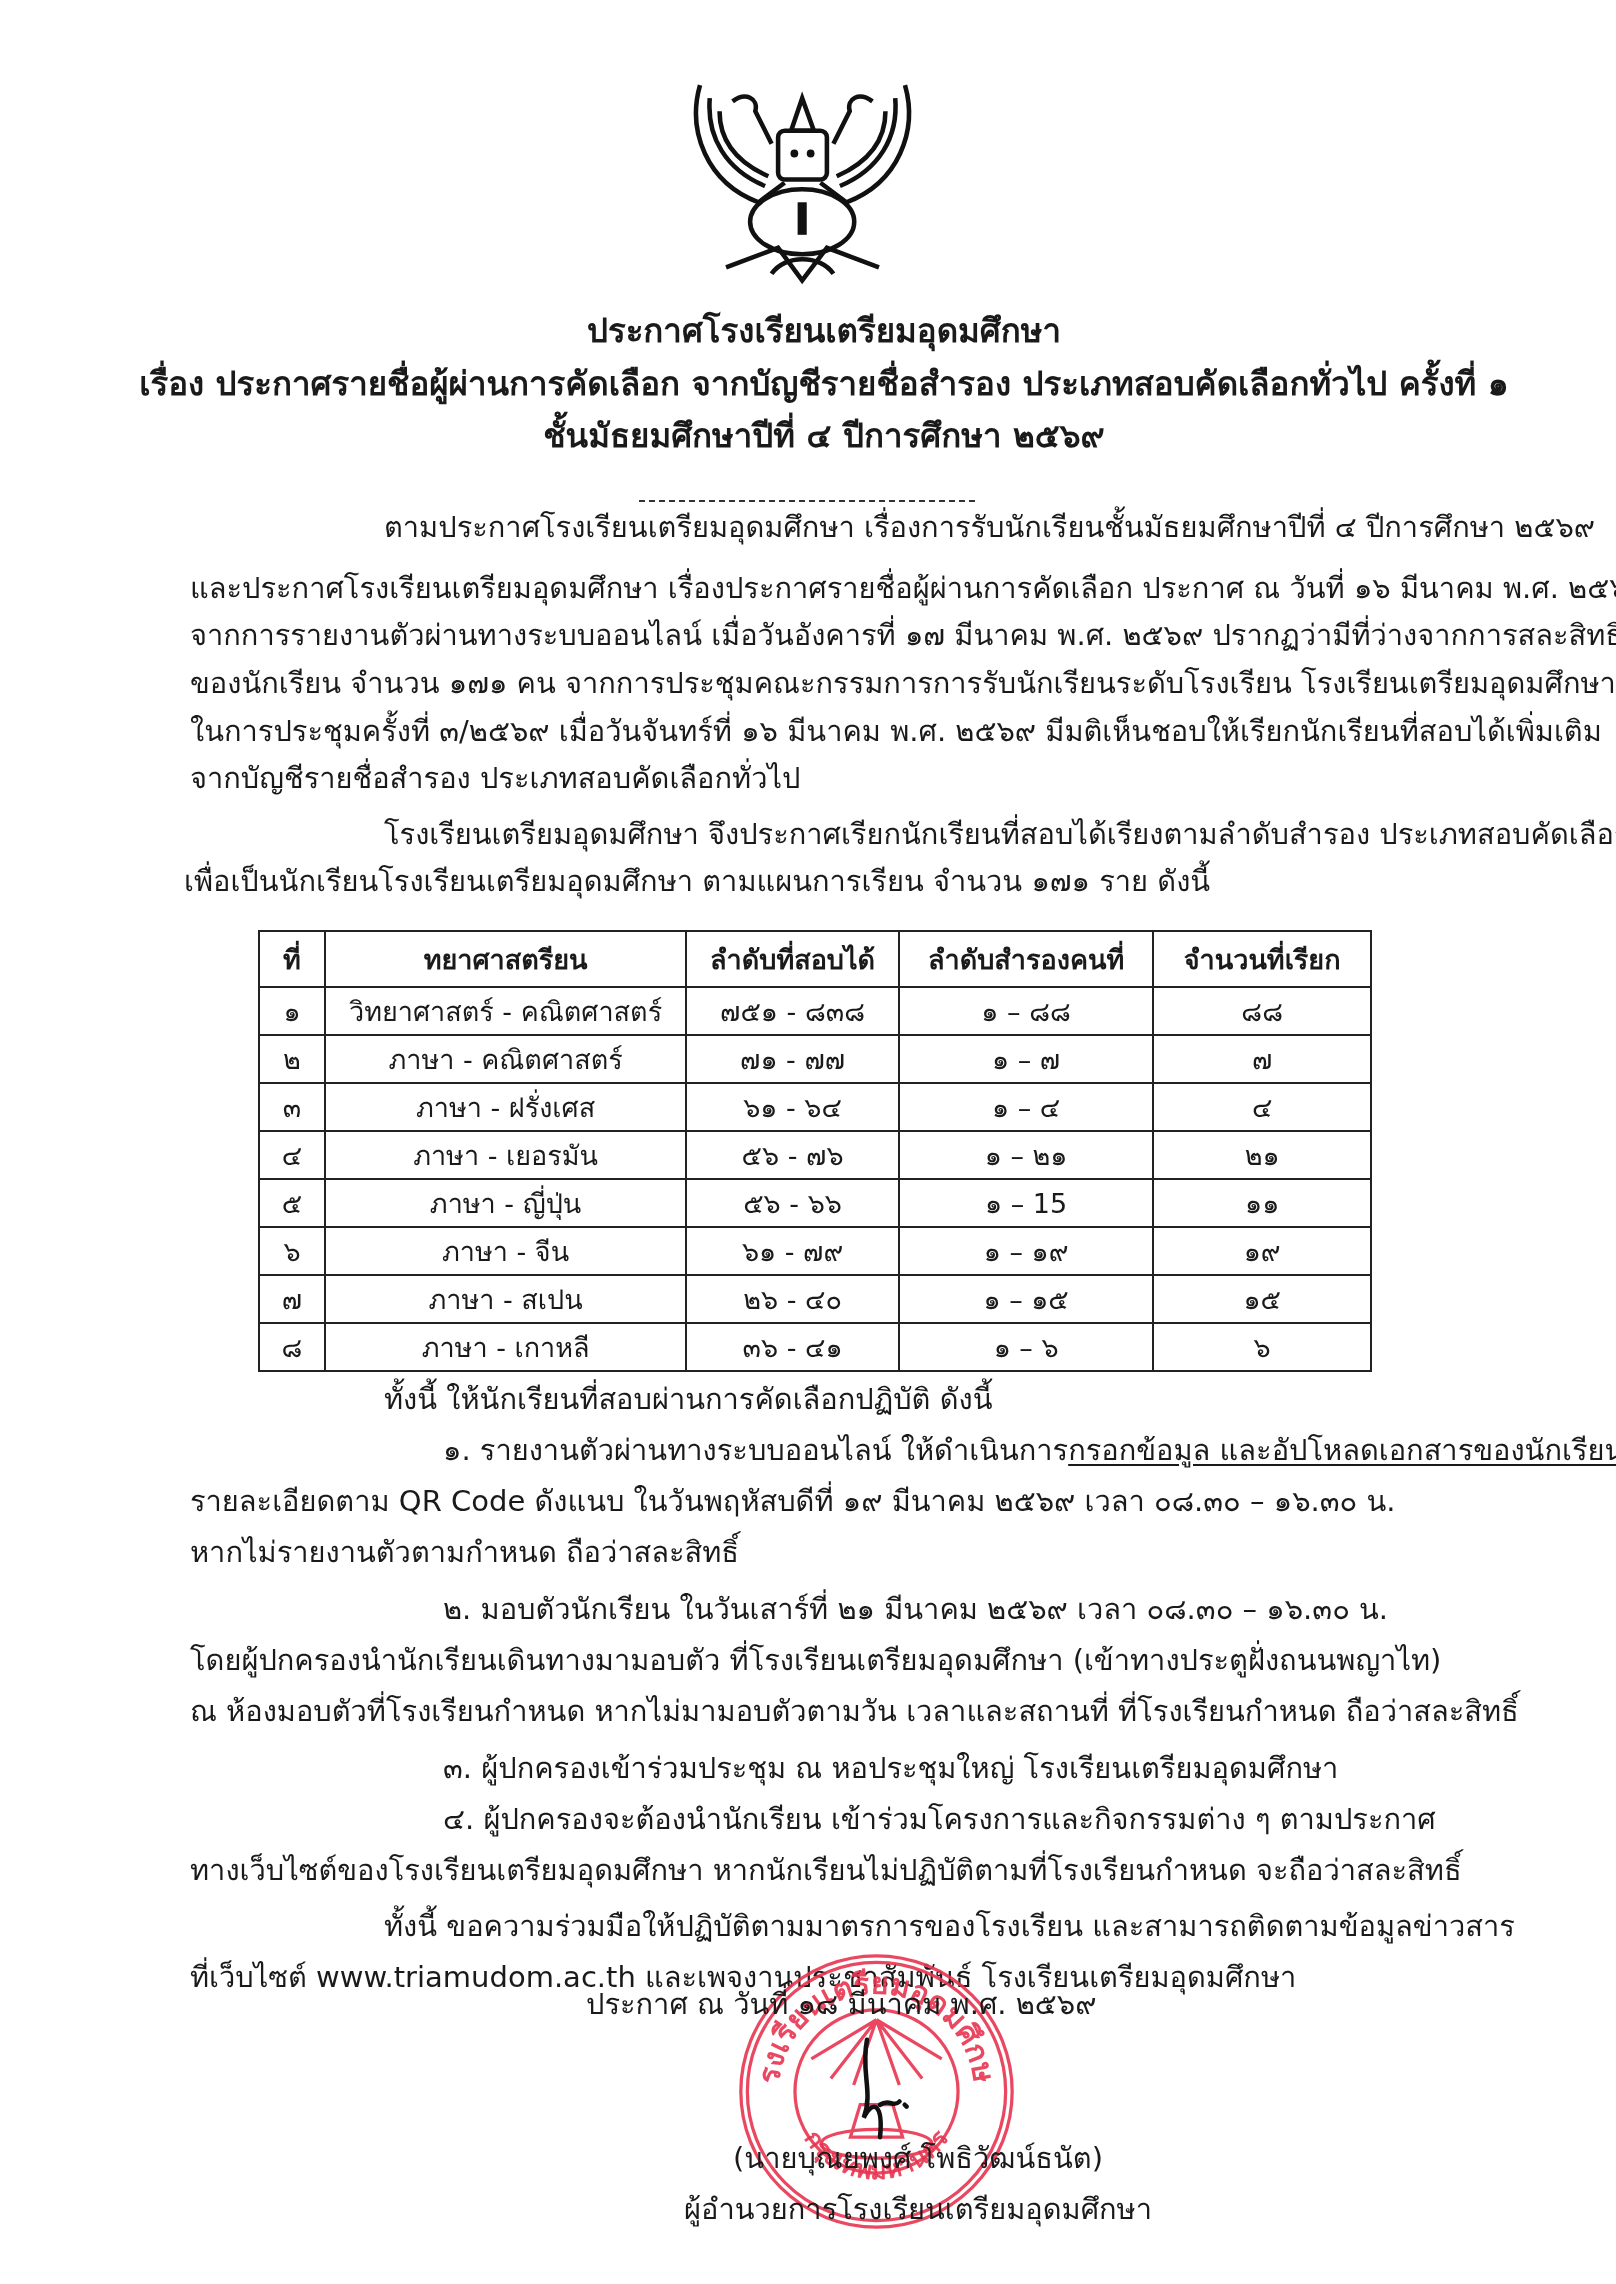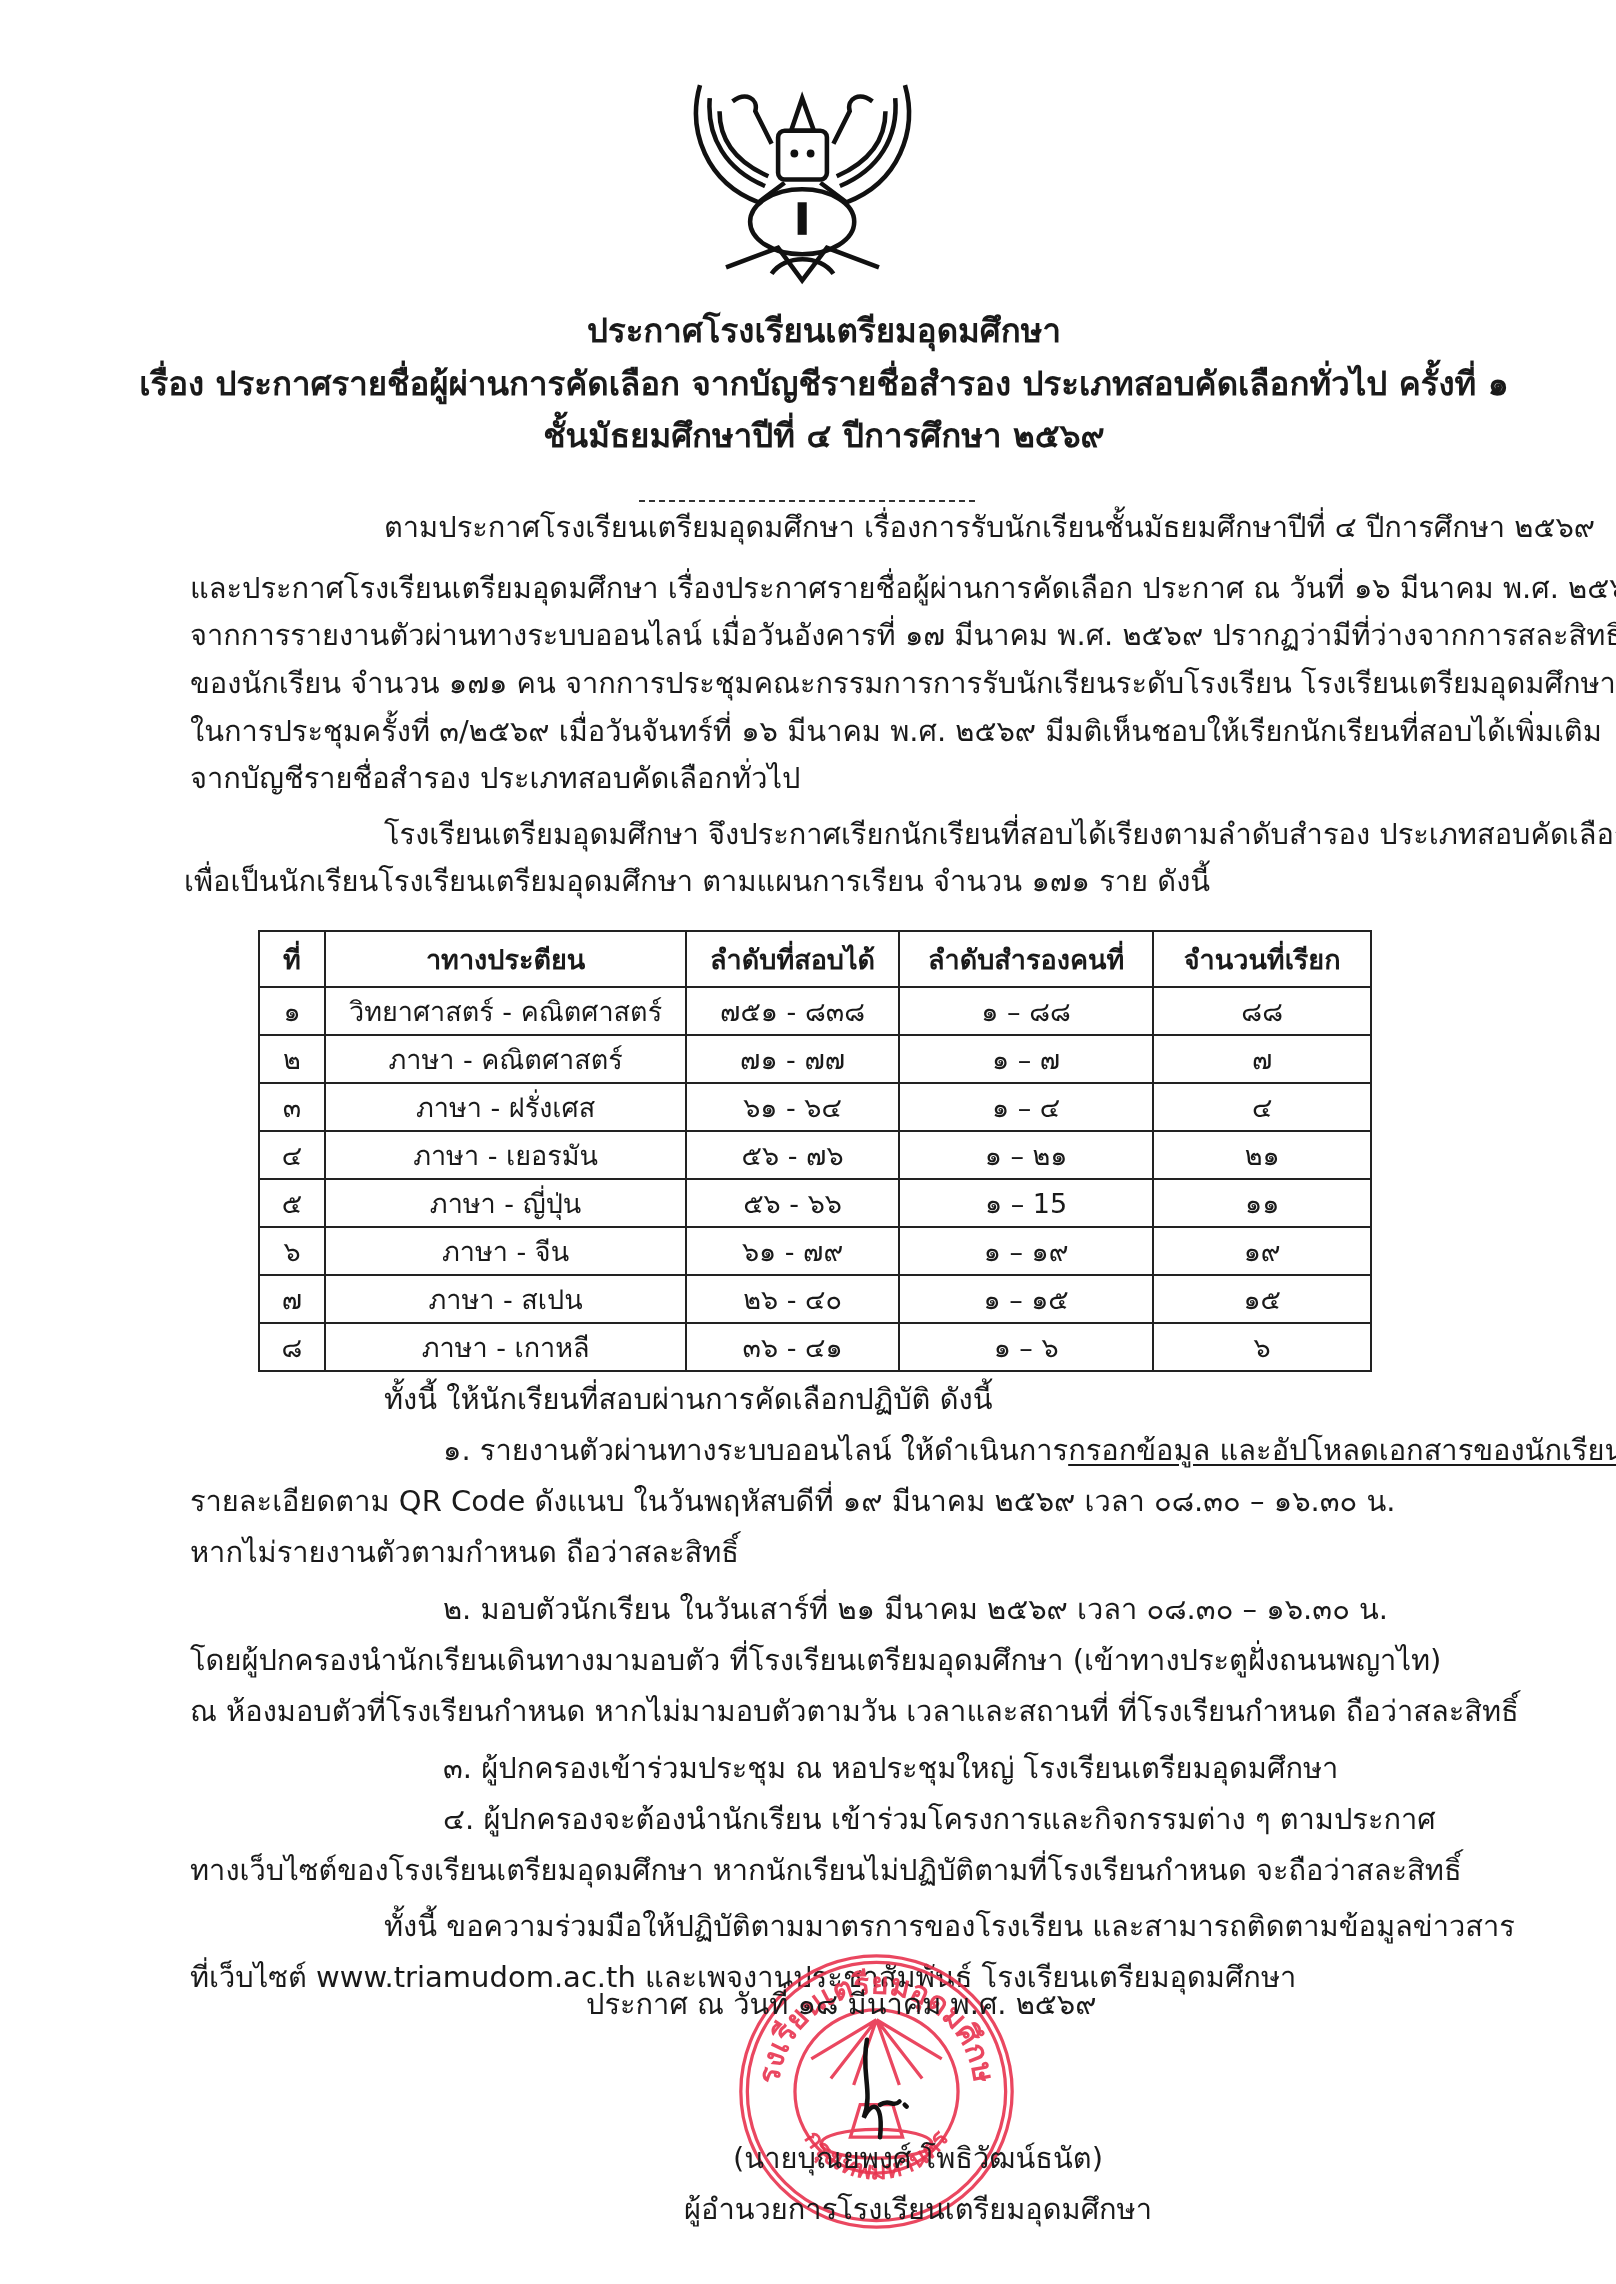--- a/index.html
+++ b/index.html
@@ -71,21 +71,21 @@
   <colgroup>
       <col class="c0">
       <col class="c1">
       <col class="c2">
       <col class="c3">
       <col class="c4">
     </colgroup>
   <thead>
     <tr>
       <th>ที่</th>
-      <th>าทางประตียน</th>
+      <th>ทยาศาสตรียน</th>
       <th>ลำดับที่สอบได้</th>
       <th>ลำดับสำรองคนที่</th>
       <th>จำนวนที่เรียก</th>
     </tr>
   </thead>
   <tbody>
     <tr>
       <td>๑</td>
       <td class="plan-name">วิทยาศาสตร์ - คณิตศาสตร์</td>
       <td>๗๕๑ - ๘๓๘</td>

